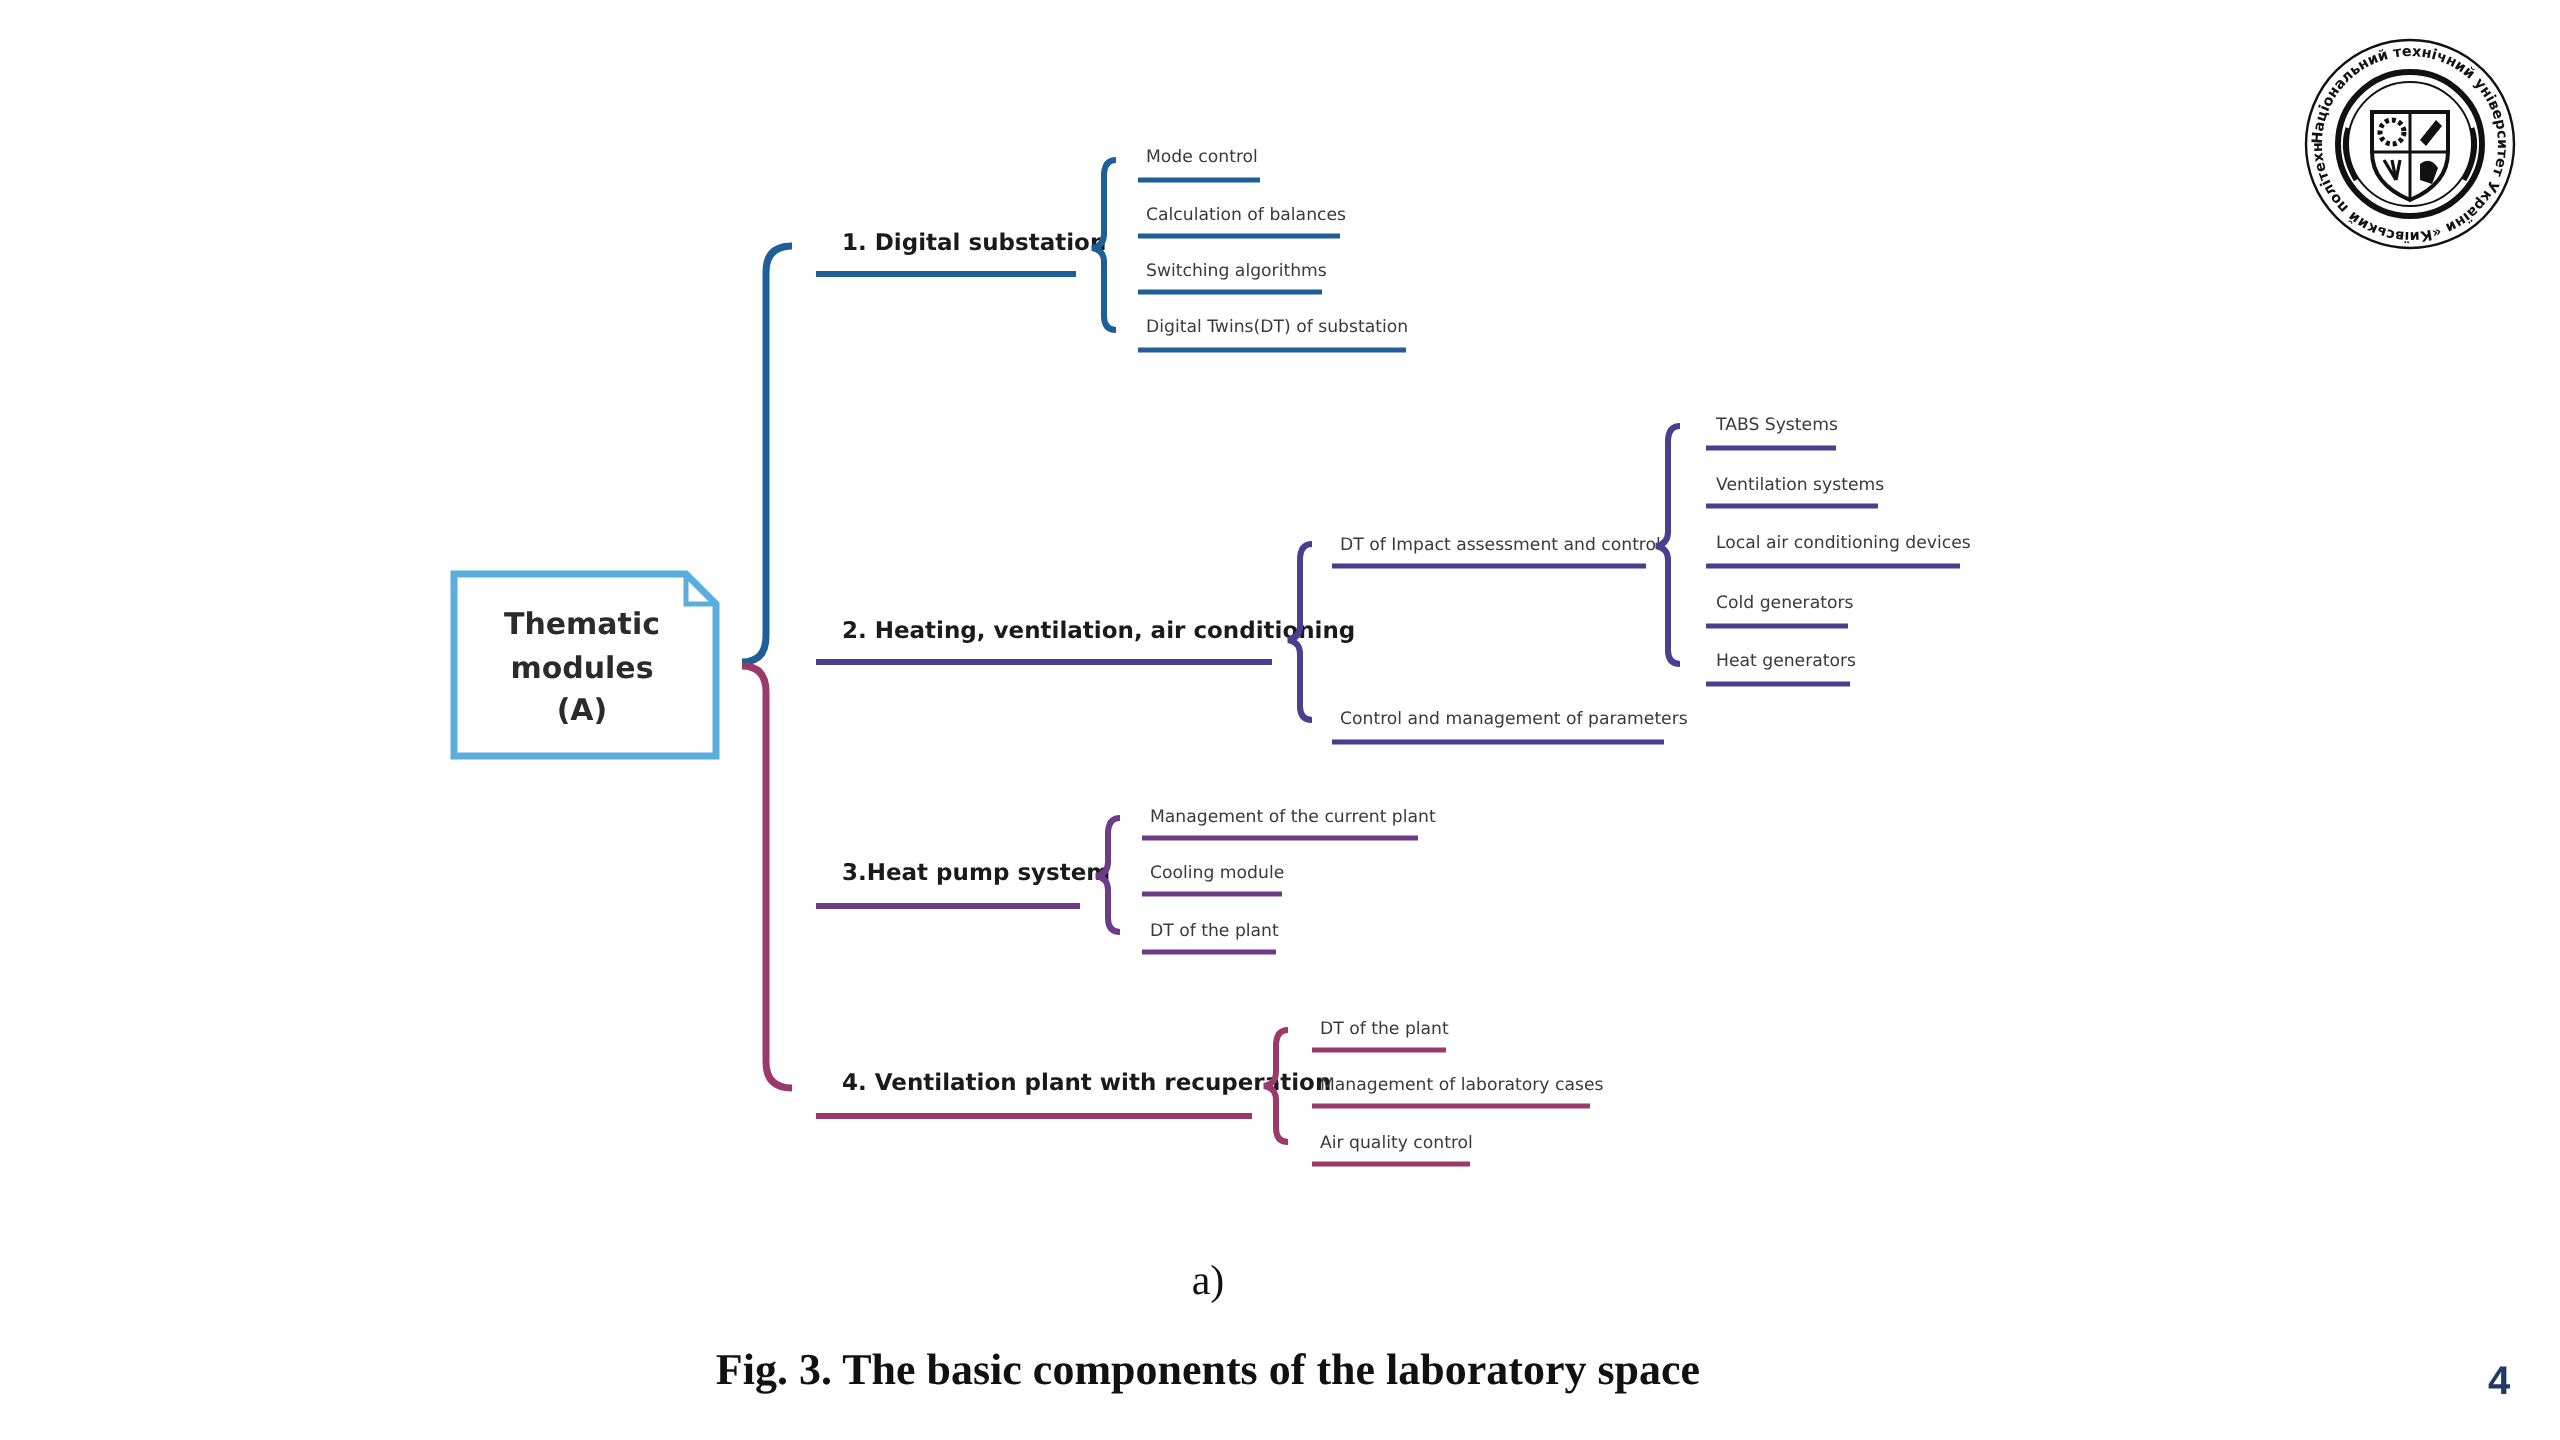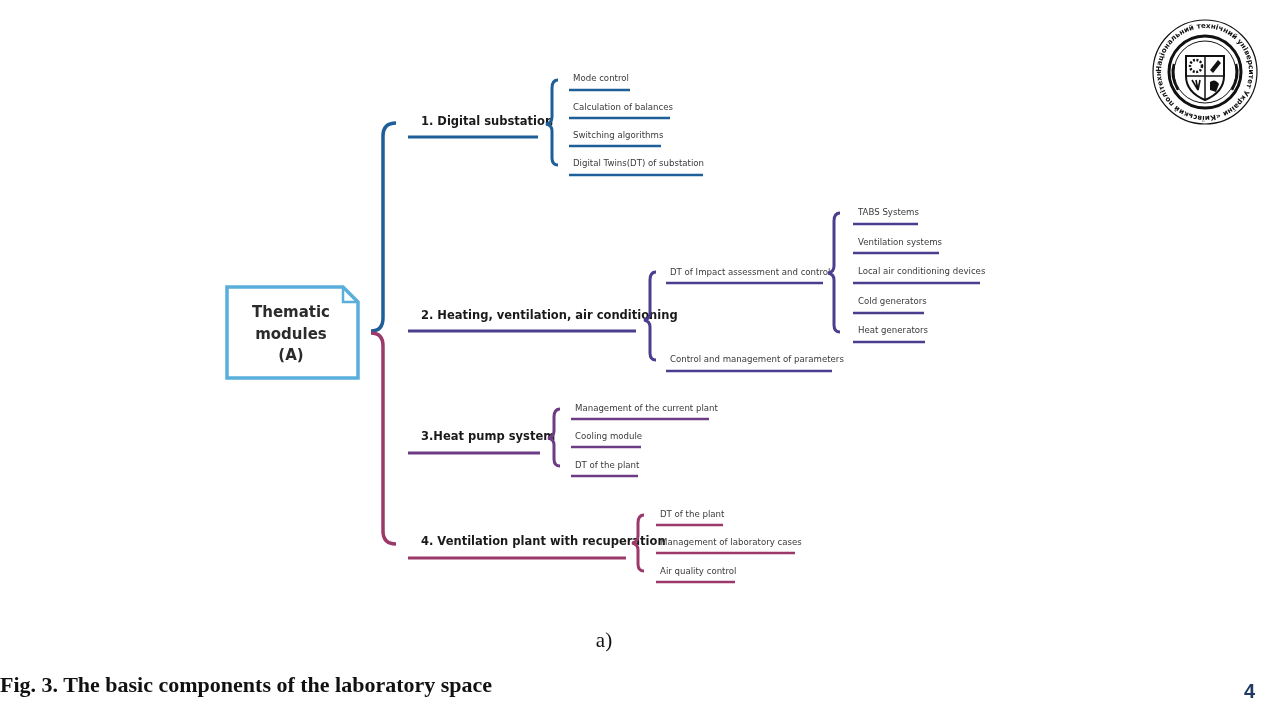--- a/index.html
+++ b/index.html
@@ -2,21 +2,21 @@
 <html><head>
   <meta charset="utf-8">
   <style>
     html, body { margin: 0; padding: 0; background: #ffffff; }
     body { width: 1280px; height: 720px; position: relative; overflow: hidden; font-family: "Liberation Sans", sans-serif; }
     #diagram { position: absolute; left: 0; top: 0; width: 1280px; height: 720px; }
     .root-text { font-family: "DejaVu Sans", sans-serif; font-weight: bold; font-size: 15px; fill: #2b2b2b; }
     .l1-text { font-family: "DejaVu Sans", sans-serif; font-weight: bold; font-size: 11.5px; fill: #1a1a1a; }
     .l2-text { font-family: "DejaVu Sans", sans-serif; font-size: 8.6px; fill: #3a3a3a; }
     .caption-sub { position: absolute; left: 0; width: 1208px; top: 628px; text-align: center; font-family: "Liberation Serif", serif; font-size: 21px; color: #111; }
-    .caption { position: absolute; left: 0; width: 1208px; top: 672px; font-family: "Liberation Serif", serif; font-weight: bold; font-size: 22px; color: #111; }
+    .caption { position: absolute; left: 0; width: 1208px; top: 672px; text-align: center; font-family: "Liberation Serif", serif; font-weight: bold; font-size: 22px; color: #111; }
     .page-num { position: absolute; left: 1244px; top: 680px; font-family: "Liberation Sans", sans-serif; font-weight: bold; font-size: 20px; color: #1f3864; }
     .logo { position: absolute; left: 1152px; top: 18px; width: 106px; height: 108px; }
   </style>
 </head>
 <body>
 
 <svg id="diagram" xmlns="http://www.w3.org/2000/svg" width="1280" height="720" viewBox="0 0 1280 720">
 
   <g>
     <path id="root-shape" d="M227,287 L343,287 L358,302 L358,378 L227,378 Z" fill="#ffffff" stroke-width="3.5" stroke="#5aaedc"></path>

